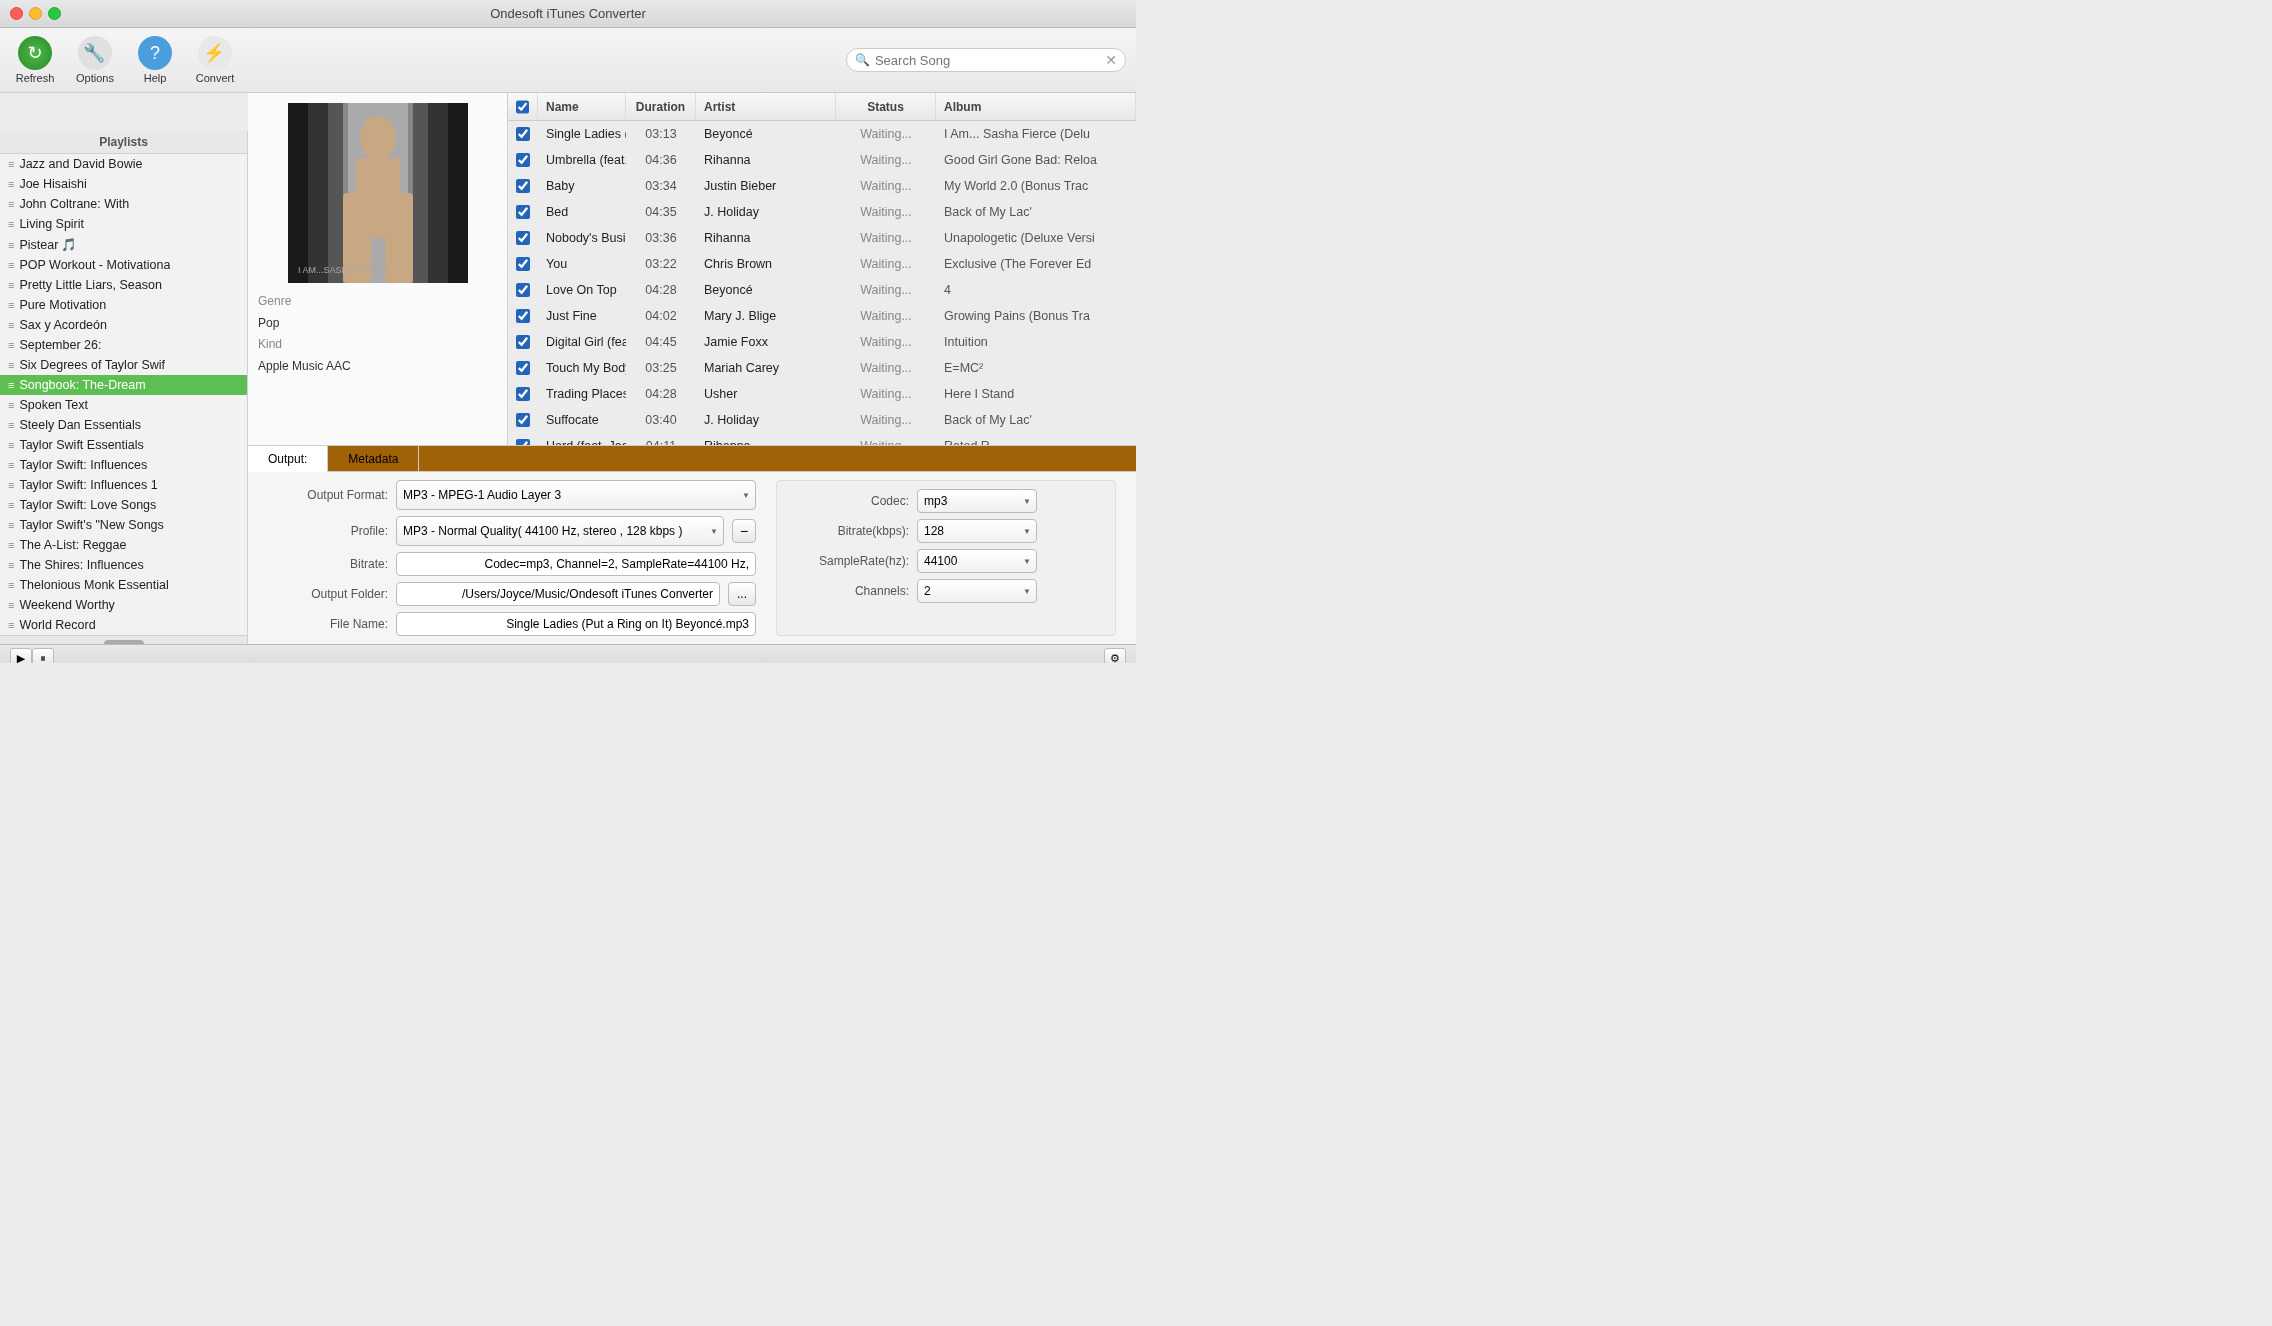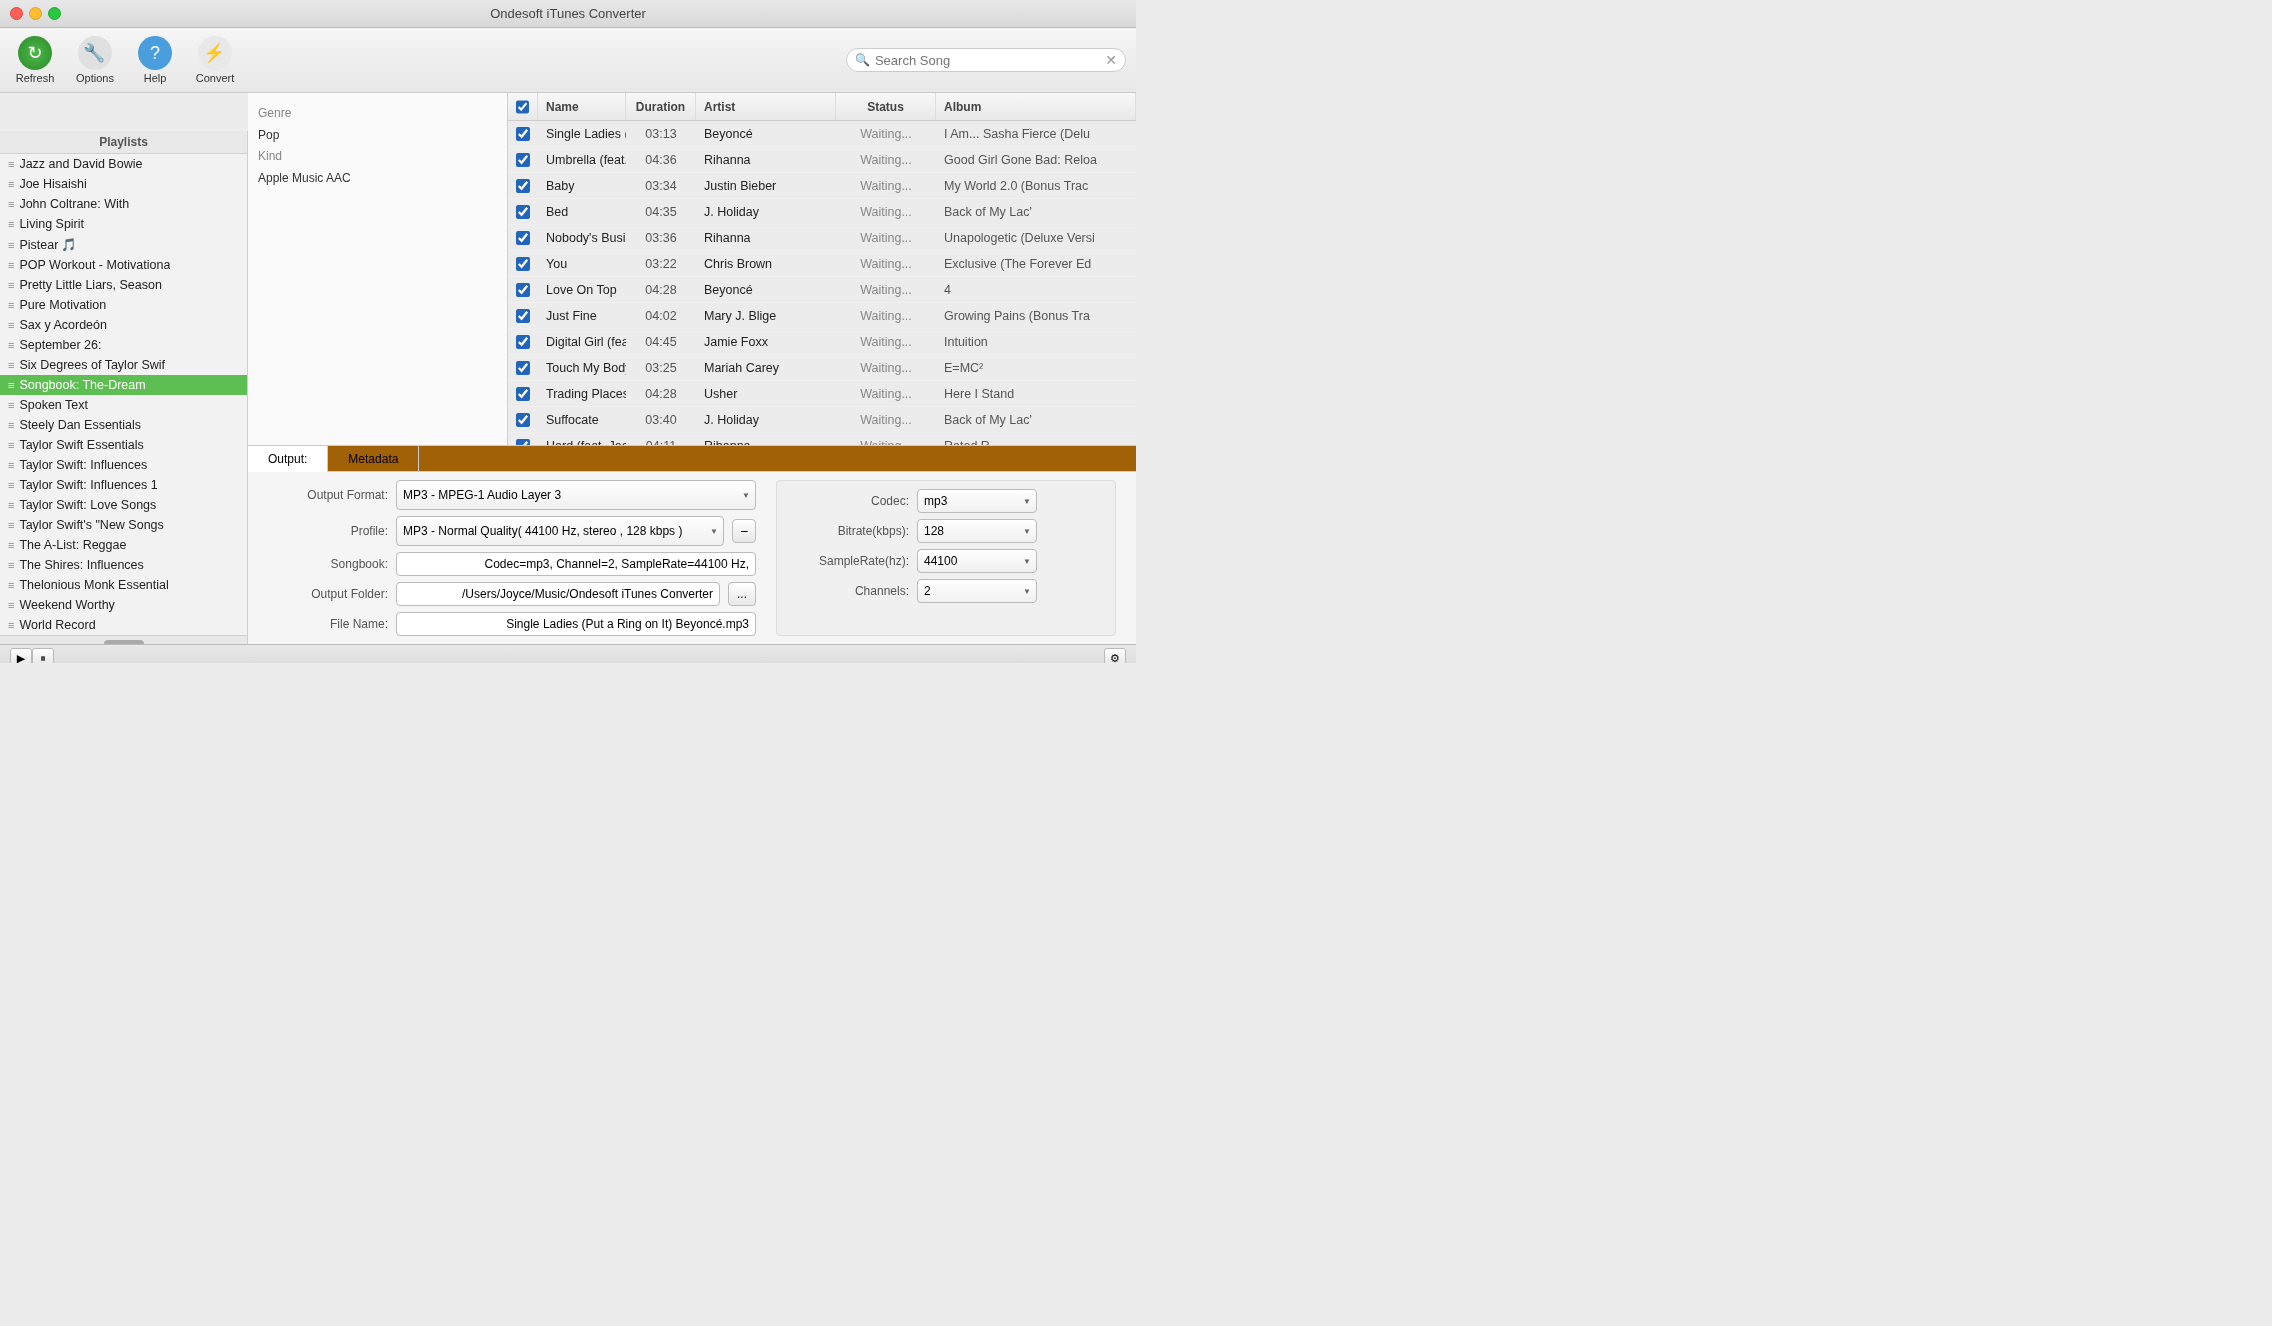--- a/index.html
+++ b/index.html
@@ -525,20 +525,37 @@
     <div class="sidebar-footer">
       <div class="scrollbar-thumb"></div>
     </div>
   </div>
 
   <div class="content">
 
     <div class="content-top">
 
       <div class="info-panel">
+        <div class="album-art">
+          <div class="album-art-placeholder">
+            <svg width="180" height="180" viewBox="0 0 180 180">
+              <rect width="180" height="180" fill="#1a1a1a"></rect>
+              <rect x="20" y="0" width="140" height="180" fill="#333"></rect>
+              <rect x="40" y="0" width="100" height="180" fill="#555"></rect>
+              <rect x="55" y="0" width="70" height="180" fill="#888"></rect>
+              <rect x="60" y="0" width="60" height="180" fill="#aaa"></rect>
+
+              <ellipse cx="90" cy="35" rx="18" ry="22" fill="#c8a882"></ellipse>
+              <rect x="68" y="55" width="44" height="80" rx="4" fill="#c8a882"></rect>
+              <rect x="55" y="90" width="28" height="90" rx="4" fill="#c8a882"></rect>
+              <rect x="97" y="90" width="28" height="90" rx="4" fill="#c8a882"></rect>
+              <text x="10" y="170" font-size="9" fill="#aaa" font-family="Arial">I AM...SASHA FIERCE</text>
+            </svg>
+          </div>
+        </div>
         <div class="info-meta">
           <div>
             <span class="meta-label">Genre</span>
           </div>
           <div>Pop</div>
           <div>
             <span class="meta-label">Kind</span>
           </div>
           <div>Apple Music AAC</div>
         </div>
@@ -714,21 +731,21 @@
             <span class="form-label form-label-w">Profile:</span>
             <div class="select-wrap" style="flex:1">
               <select>
                 <option>MP3 - Normal Quality( 44100 Hz, stereo , 128 kbps )</option>
               </select>
             </div>
             <button class="minus-btn">−</button>
           </div>
 
           <div class="form-row">
-            <span class="form-label form-label-w">Songbook:</span>
+            <span class="form-label form-label-w">Bitrate:</span>
             <input class="form-input" type="text" value="Codec=mp3, Channel=2, SampleRate=44100 Hz," style="">
           </div>
 
           <div class="form-row">
             <span class="form-label form-label-w">Output Folder:</span>
             <input class="form-input" type="text" value="/Users/Joyce/Music/Ondesoft iTunes Converter" style="">
             <button class="folder-btn">...</button>
           </div>
 
           <div class="form-row">

